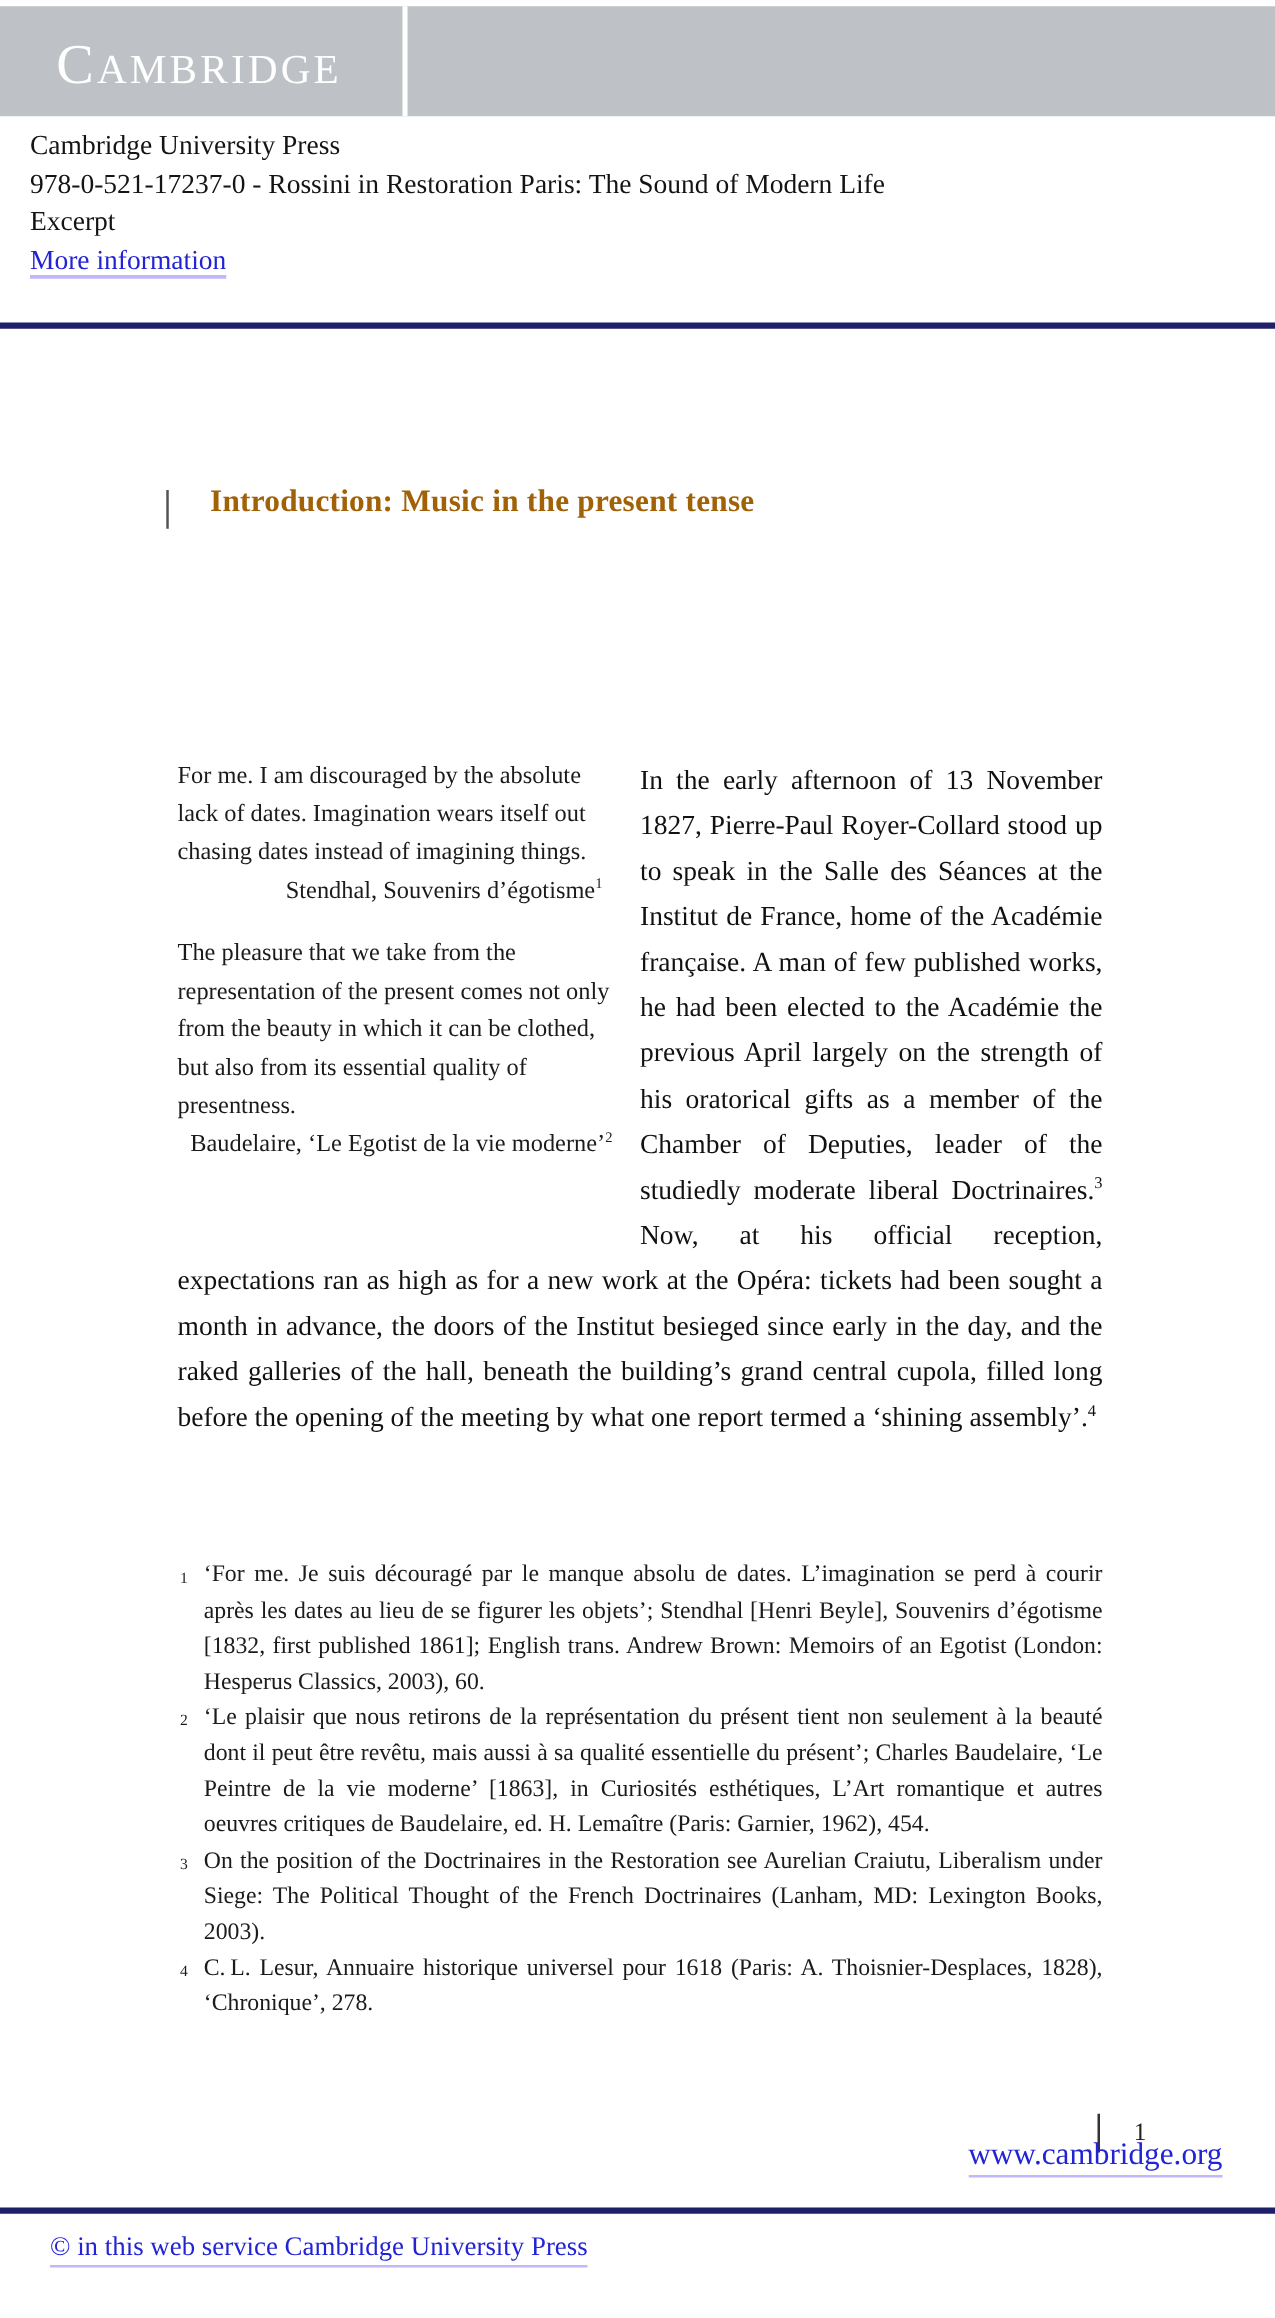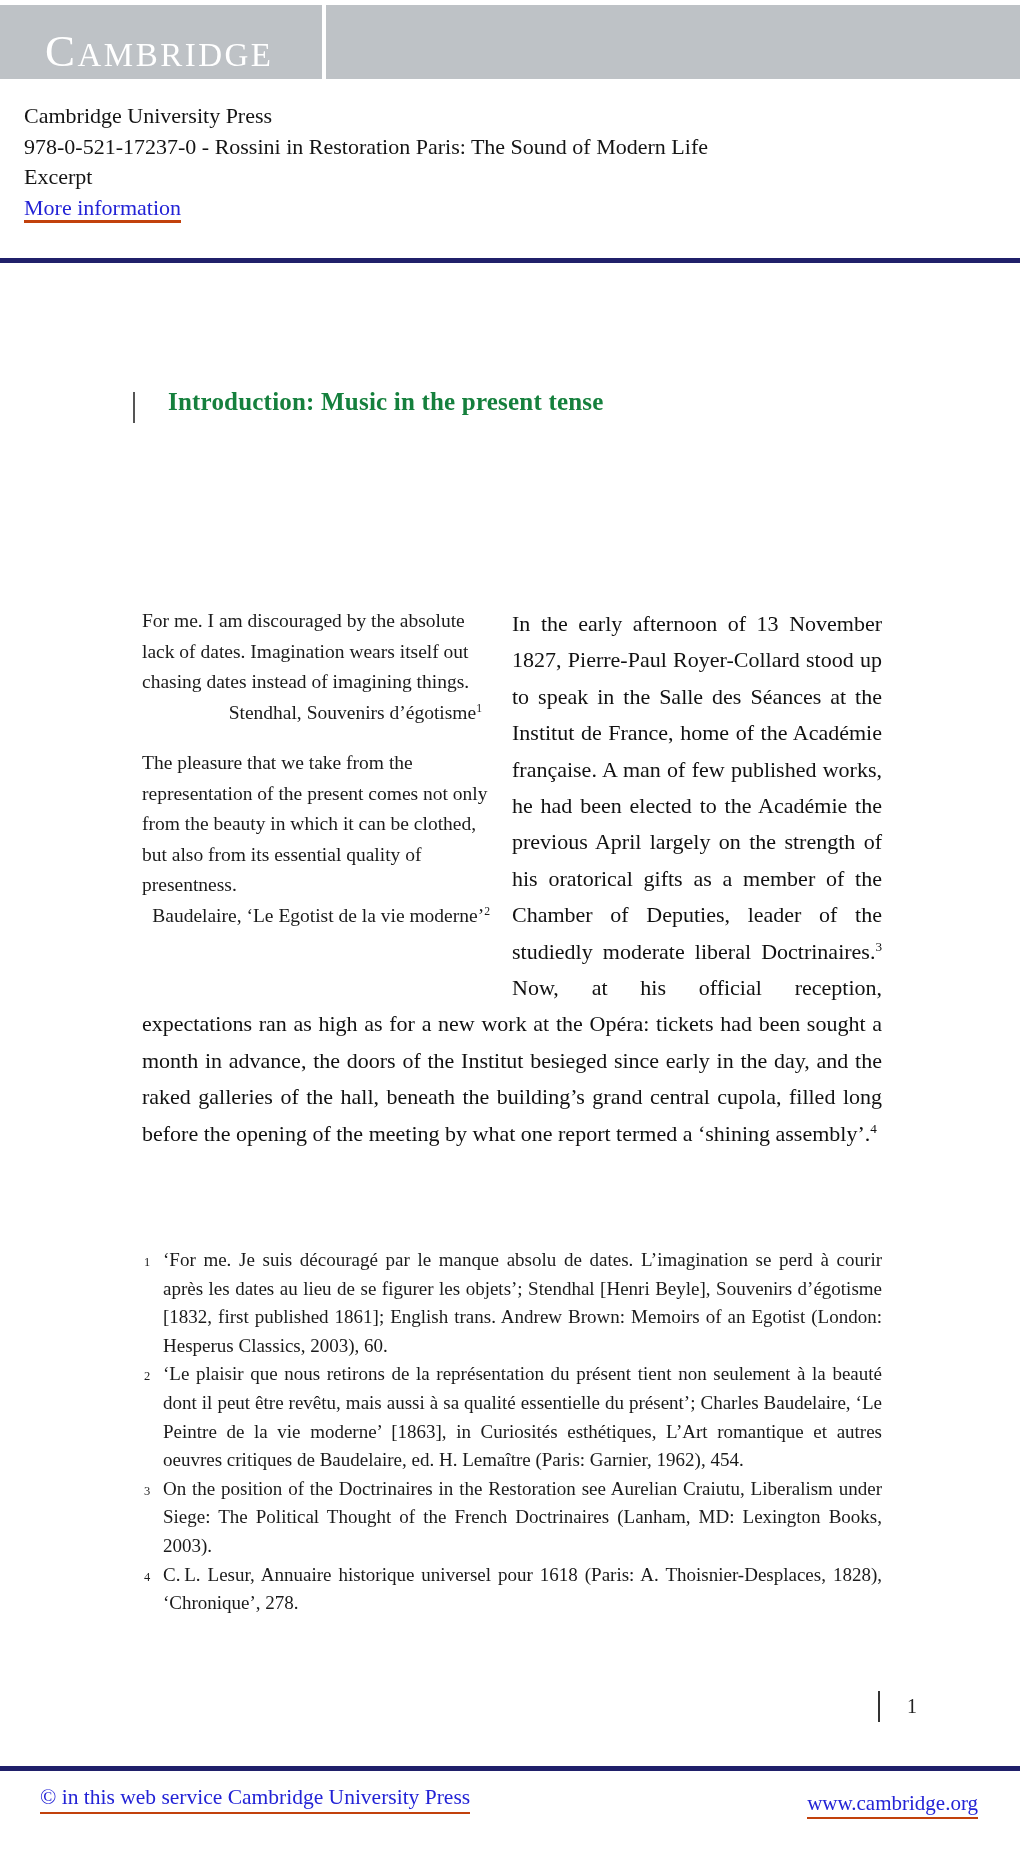--- a/index.html
+++ b/index.html
@@ -8,21 +8,21 @@
     position: relative;
     background: #ffffff;
     color: #141414;
     font-family: "Liberation Serif", "DejaVu Serif", serif;
     overflow: hidden;
   }
 
   
   .banner {
     position: absolute; left: 0; top: 5px;
-    width: 100%; height: 74px;
+    width: 100%; height: 88px;
     background: #bec2c6;
   }
   .logo {
     position: absolute; left: 45px; top: 20px;
     font-size: 33px; letter-spacing: 2.5px;
     color: #ffffff; white-space: nowrap;
   }
   .logo::first-letter { font-size: 45px; }
   .banner-divider {
     position: absolute; left: 322px; top: 0;
@@ -32,40 +32,40 @@
 
   
   .header-block {
     position: absolute; left: 24px; top: 101px;
     font-size: 22px; line-height: 30.5px;
     color: #141414;
   }
   .link {
     color: #2323d6; text-decoration: none;
     display: inline-block; line-height: 1.05;
-    border-bottom: 3px solid #c2410c; padding-bottom: 1px;
+    border-bottom: 3px solid #c4b5fd; padding-bottom: 1px;
   }
   .link2 { border-bottom-width: 2px; padding-bottom: 3px; }
 
   .rule {
     position: absolute; left: 0; width: 100%; height: 5px;
     background: #20206a;
   }
   .rule-top { top: 258px; }
   .rule-bottom { top: 1766px; }
 
   
   .chapter-bar {
     position: absolute; left: 133px; top: 392px;
     width: 2px; height: 31px; background: #555;
   }
   .chapter-title {
     position: absolute; left: 168px; top: 388px; margin: 0;
     font-size: 25px; font-weight: bold; letter-spacing: 0.2px;
-    color: #15803d; white-space: nowrap;
+    color: #a16207; white-space: nowrap;
   }
 
   
   .content {
     position: absolute; left: 142px; top: 606px; width: 740px;
     font-size: 22px; line-height: 36.4px;
     text-align: justify; color: #111;
   }
   .epigraphs {
     float: left; width: 352px; margin-right: 18px;
@@ -93,21 +93,21 @@
     position: absolute; left: 878px; top: 1691px;
     width: 2px; height: 31px; background: #333;
   }
   .pagenum {
     position: absolute; left: 907px; top: 1695px;
     font-size: 20px; letter-spacing: 1px; color: #222;
   }
 
   
   .footer-left  { position: absolute; left: 40px;  top: 1785px; font-size: 21.5px; }
-  .footer-right { position: absolute; right: 42px; top: 1791px; font-size: 21px; }
+  .footer-right { position: absolute; right: 42px; top: 1710px; font-size: 25px; }
 </style>
 </head>
 <body>
 
 <div class="banner">
   <div class="logo" style="text-transform:uppercase;">Cambridge</div>
   <div class="banner-divider"></div>
 </div>
 
 <div class="header-block">

